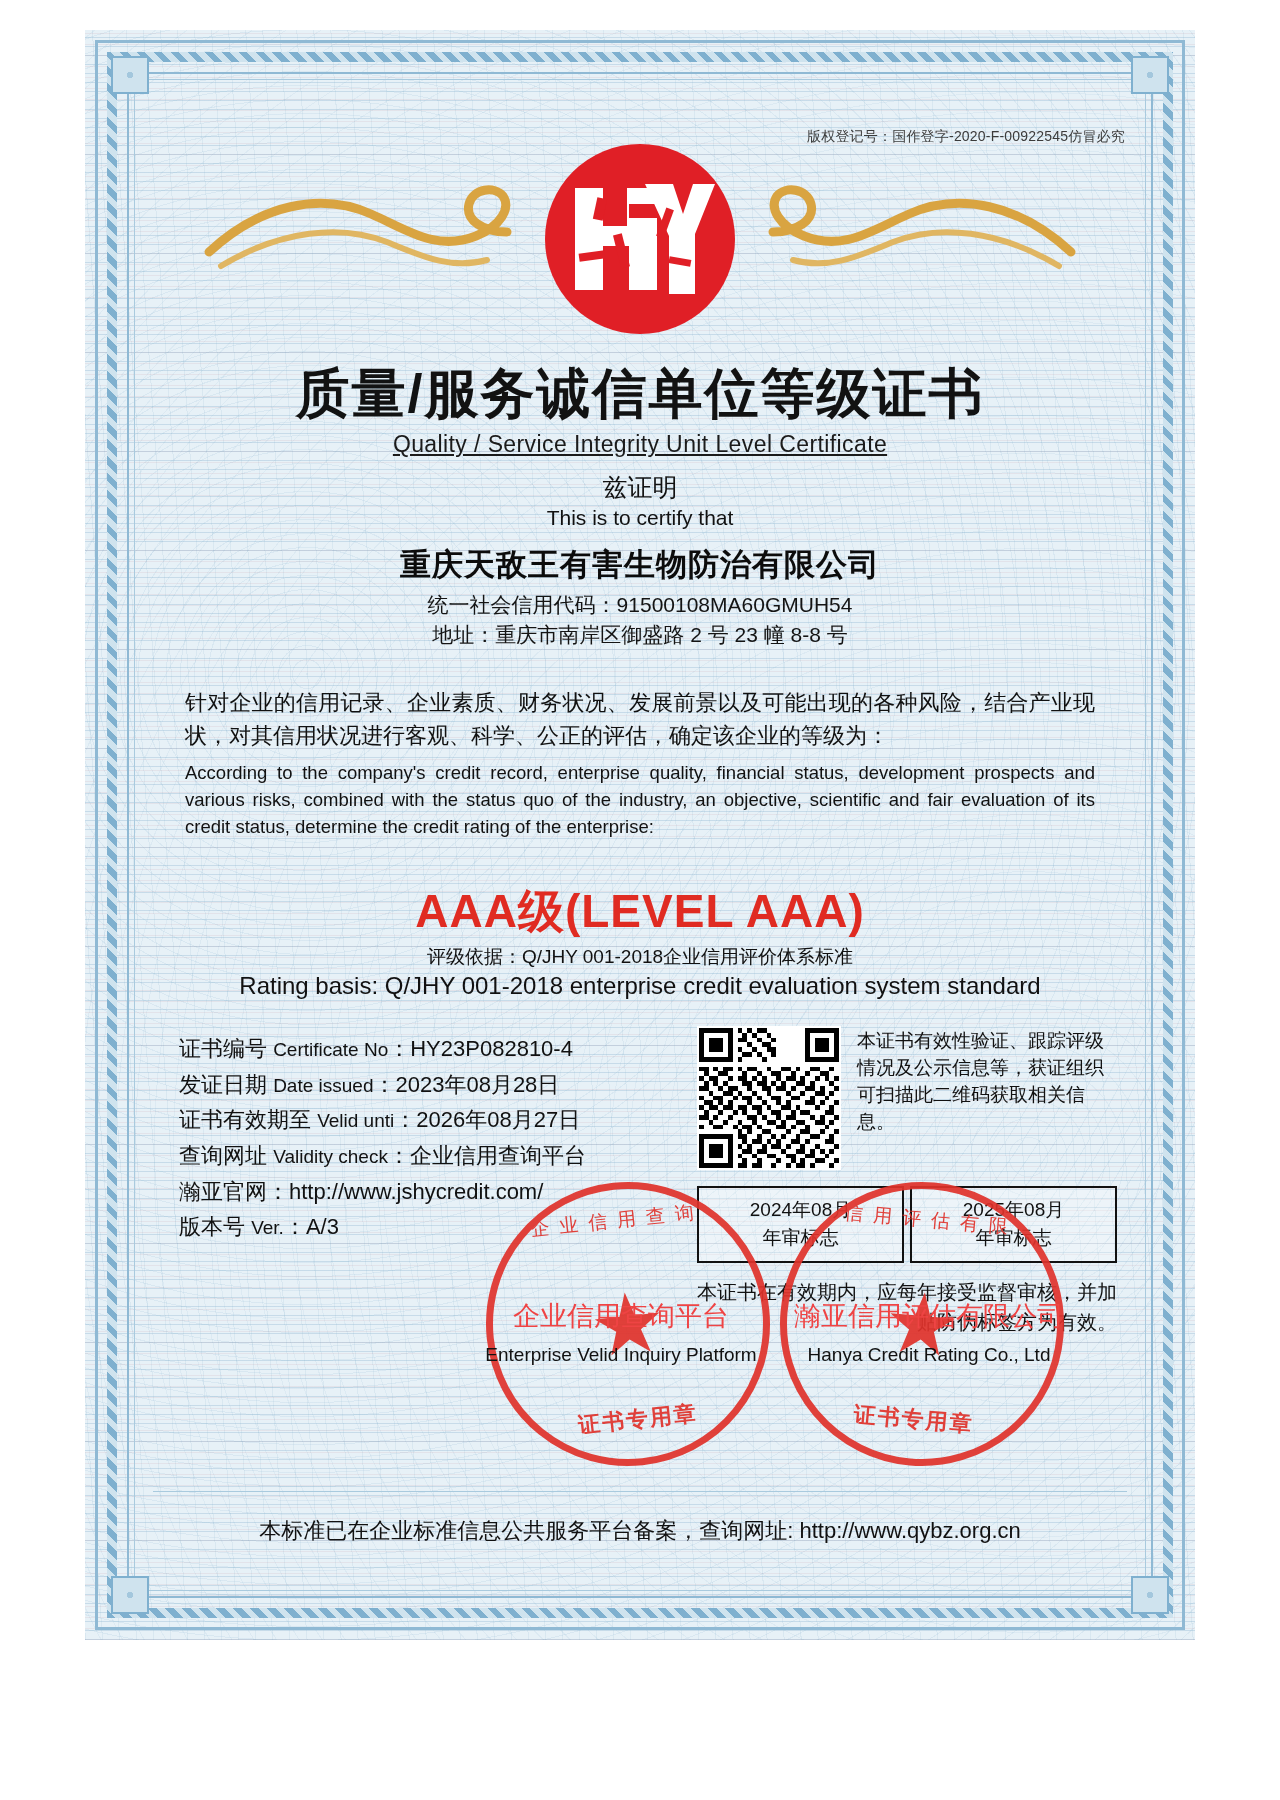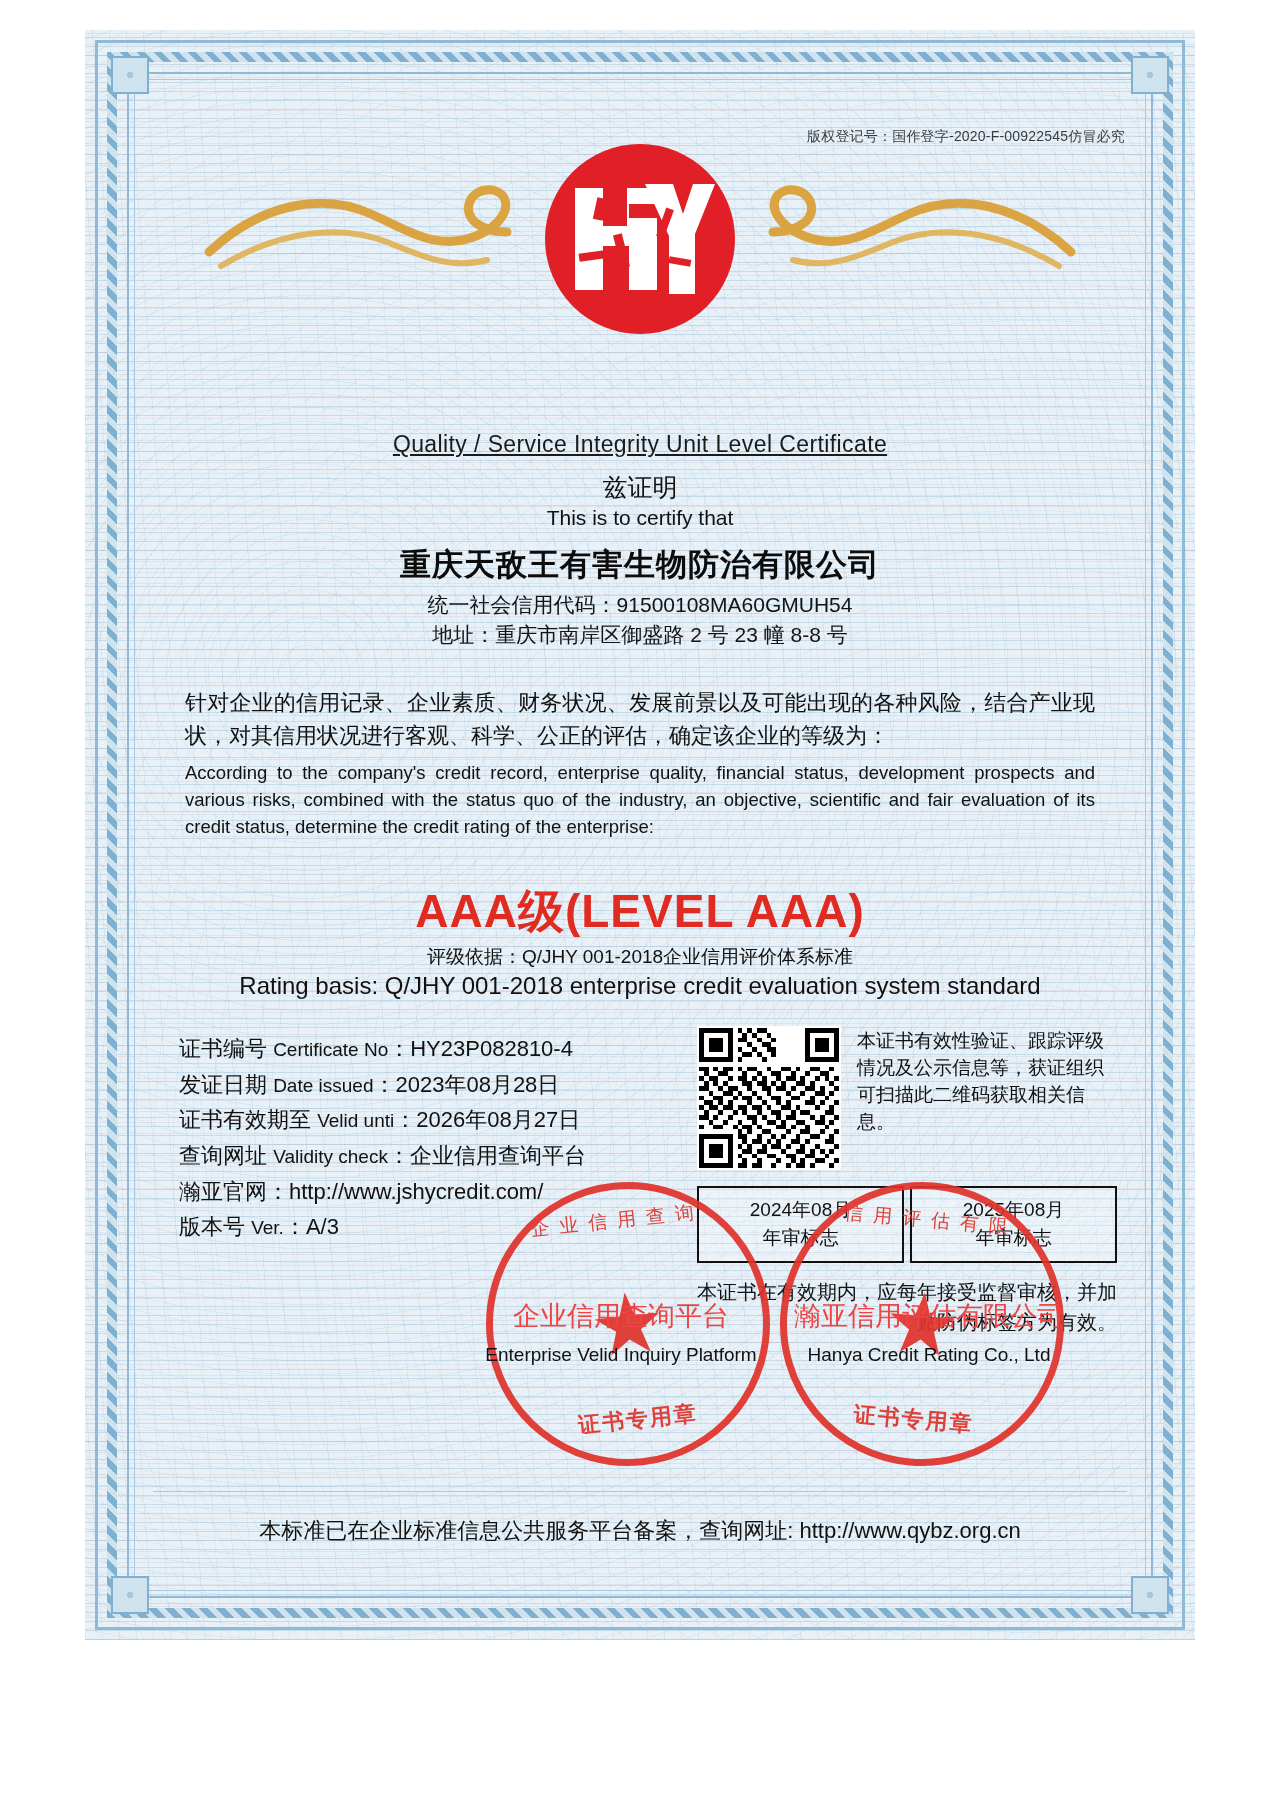--- a/index.html
+++ b/index.html
@@ -416,20 +416,21 @@
             <rect x="30" y="24" width="10" height="22" transform="rotate(12 35 35)"></rect>
             <rect x="52" y="60" width="9" height="34" transform="rotate(-14 56 77)"></rect>
             <rect x="96" y="34" width="8" height="30" transform="rotate(20 100 49)"></rect>
             <rect x="14" y="78" width="26" height="8" transform="rotate(-8 27 82)"></rect>
             <rect x="104" y="84" width="22" height="7" transform="rotate(10 115 87)"></rect>
           </g>
         </svg>
       </div>
     </div>
 
+    <div class="title-zh">质量/服务诚信单位等级证书</div>
     <div class="title-en">Quality / Service Integrity Unit Level Certificate</div>
     <div class="certify-zh">兹证明</div>
     <div class="certify-en">This is to certify that</div>
     <div class="company">重庆天敌王有害生物防治有限公司</div>
     <div class="credit-code">统一社会信用代码：91500108MA60GMUH54</div>
     <div class="address">地址：重庆市南岸区御盛路 2 号 23 幢 8-8 号</div>
 
     <div class="para">
       <div class="para-zh">针对企业的信用记录、企业素质、财务状况、发展前景以及可能出现的各种风险，结合产业现状，对其信用状况进行客观、科学、公正的评估，确定该企业的等级为：</div>
       <div class="para-en">According to the company's credit record, enterprise quality, financial status, development prospects and various risks, combined with the status quo of the industry, an objective, scientific and fair evaluation of its credit status, determine the credit rating of the enterprise:</div>

